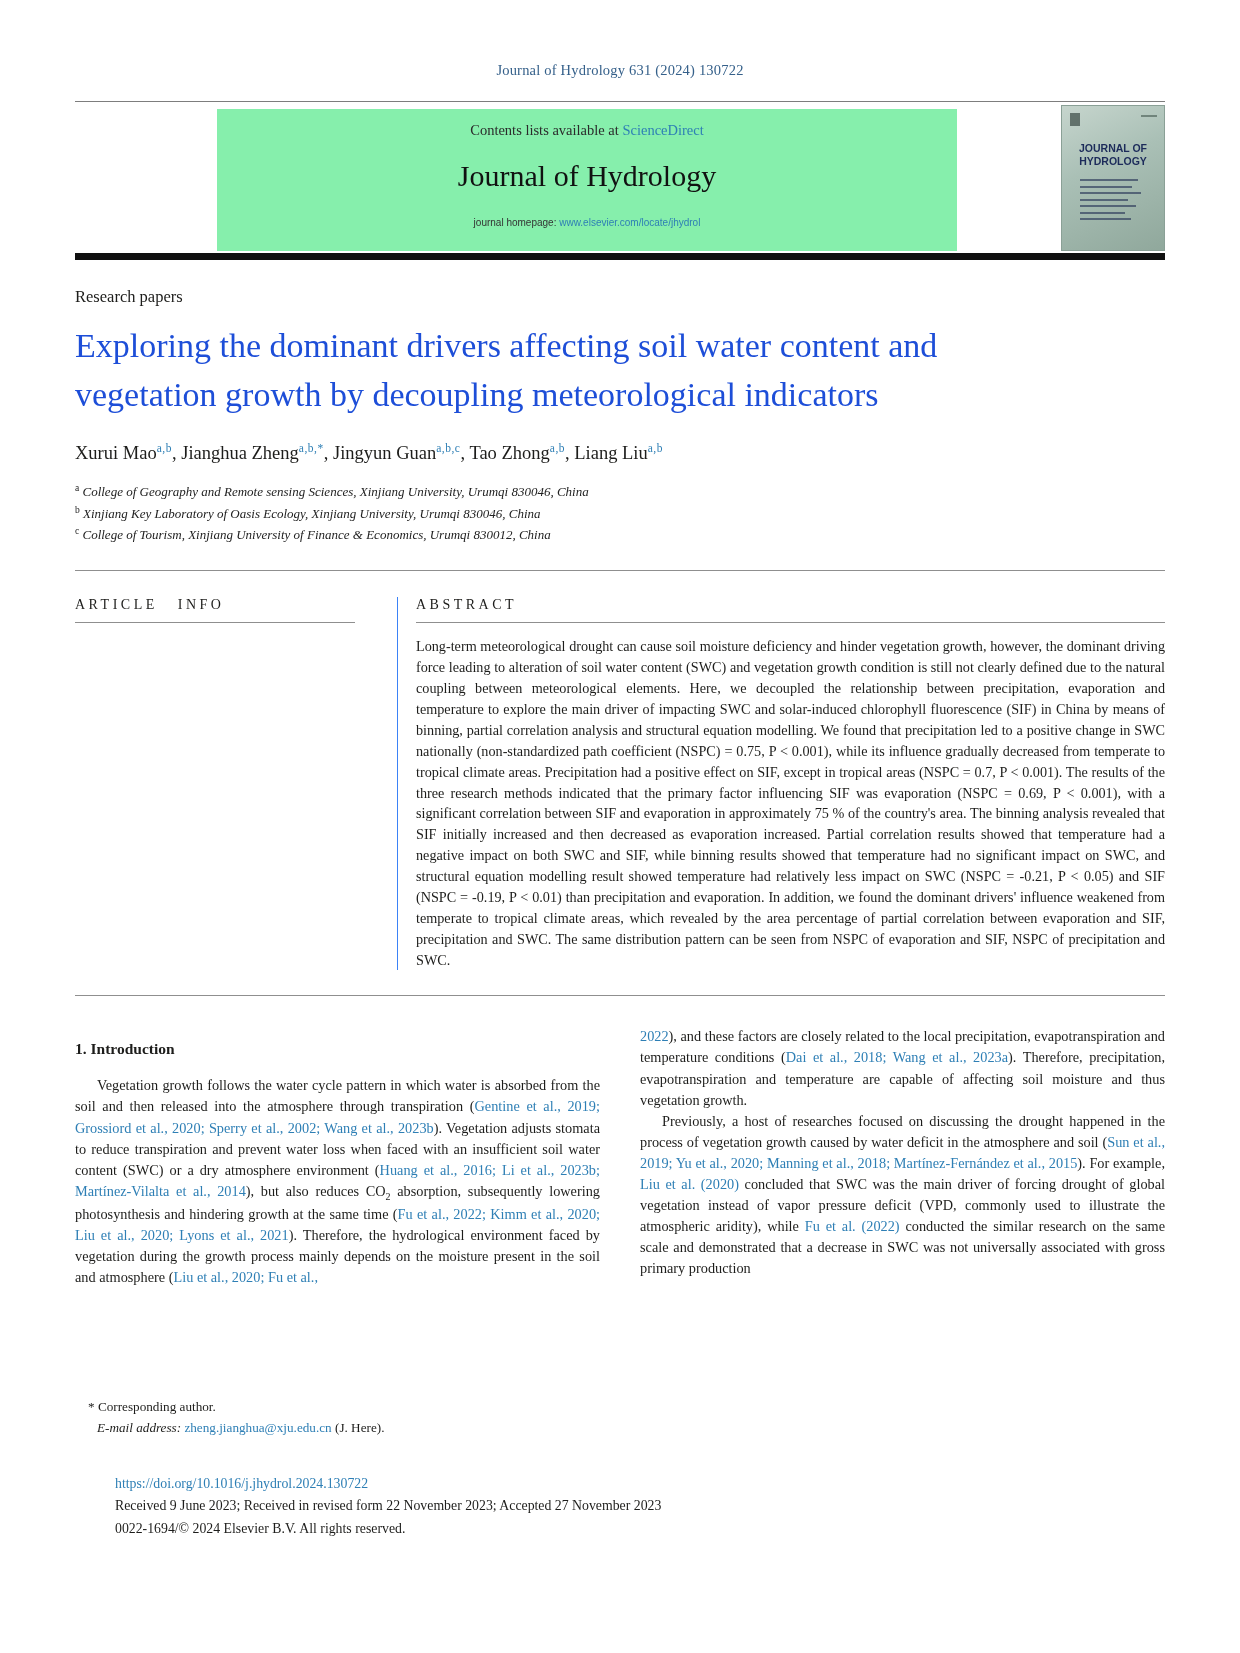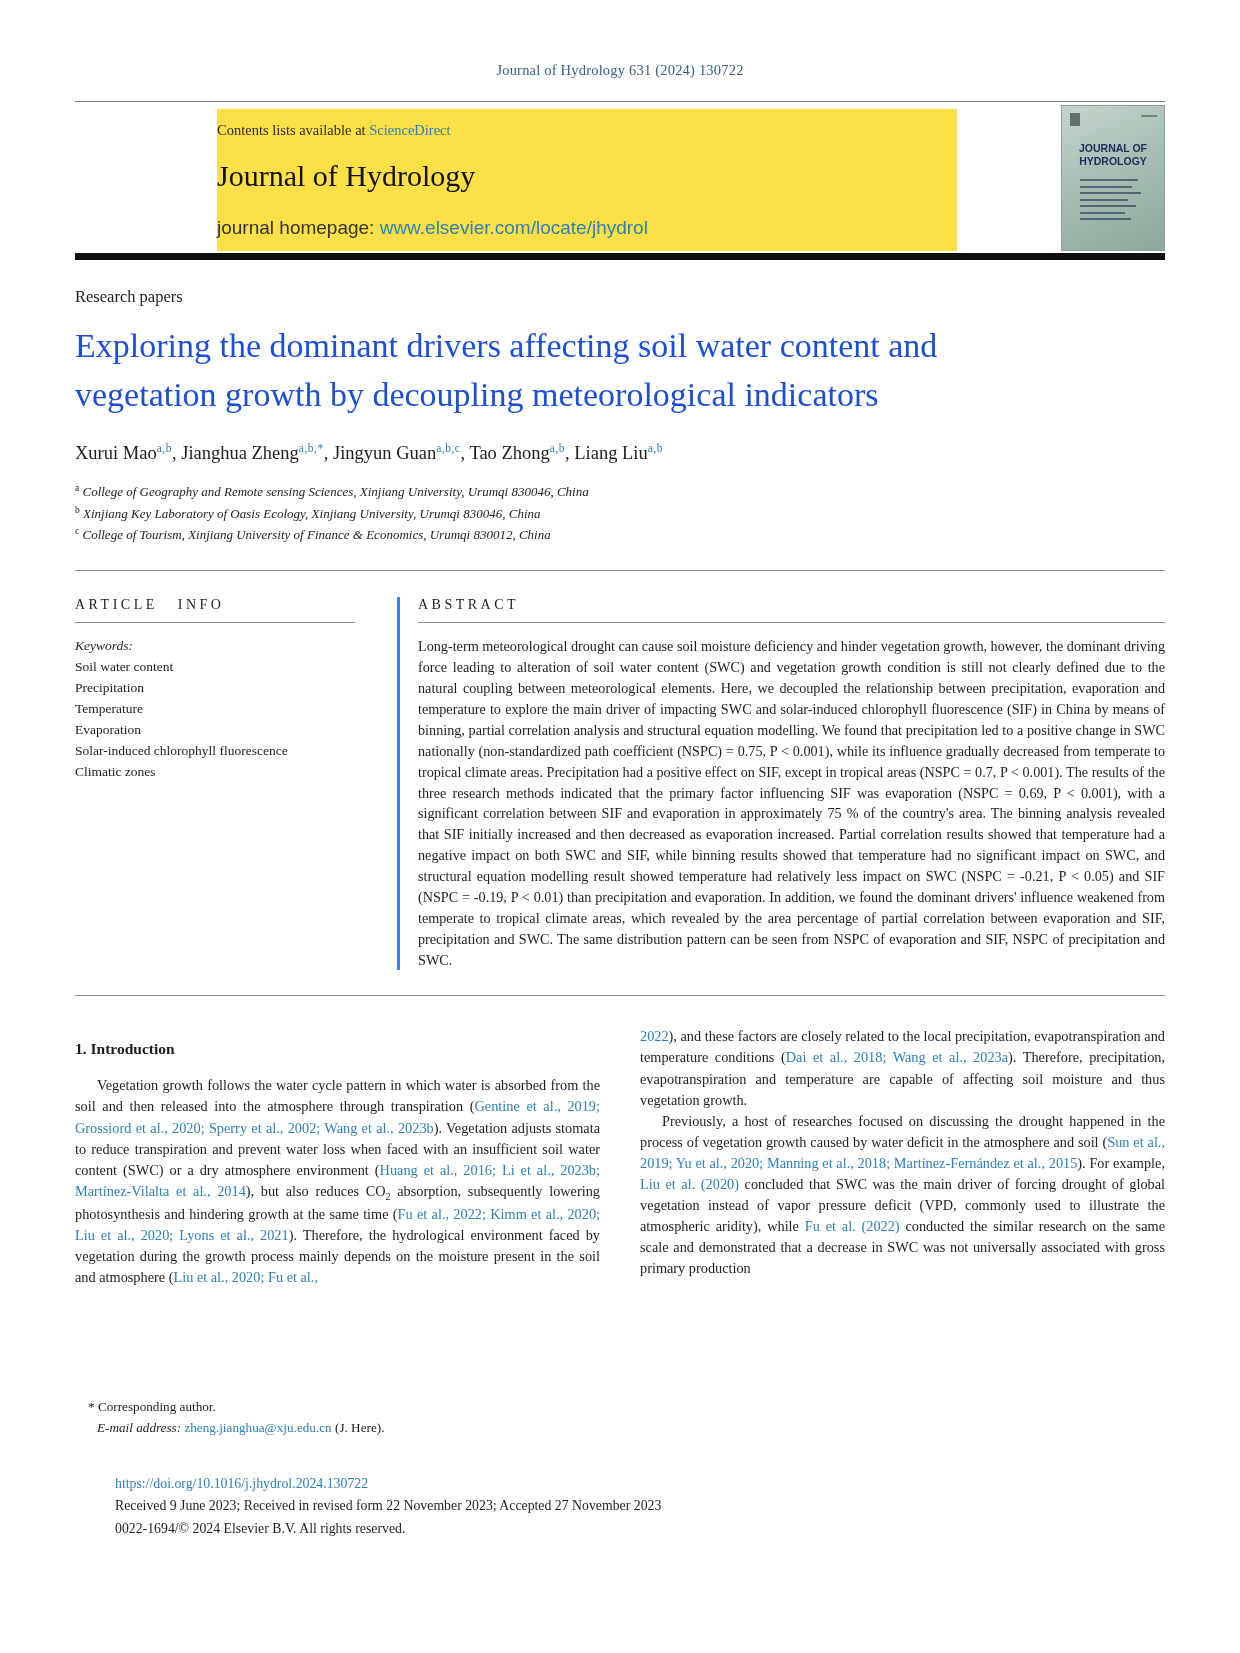--- a/index.html
+++ b/index.html
@@ -20,25 +20,25 @@
 
   .logo-box { position:absolute; left:0; top:10px; width:132px; height:140px; text-align:left; }
   .logo-tree { display:block; margin:0 0 2px 6px; }
   .logo-word {
     font-family:"Liberation Serif", serif; font-weight:bold; font-size:21px;
     color:#e37c1f; letter-spacing:1px;
   }
 
   .header-gray {
     position:absolute; left:142px; right:208px; top:8px; height:142px;
-    background:#fde047; 
+    background:#86efac; text-align:center;
   }
   .contents-line { padding-top:13px; font-size:14.5px; color:#2b2b2b; }
   .journal-name { margin-top:20px; font-size:30px; color:#111; }
-  .homepage-line { margin-top:24px; font-family:"Liberation Sans", sans-serif; font-size:19px; color:#333; }
+  .homepage-line { margin-top:24px; font-family:"Liberation Sans", sans-serif; font-size:10px; color:#333; }
   .lnk { color:#2e7fb5; }
 
   .cover {
     position:absolute; right:0; top:4px; width:104px; height:146px;
     background:linear-gradient(155deg,#c6d5cd 0%, #aac0b6 40%, #90a89c 100%);
     border:1px solid #8aa096; box-sizing:border-box;
   }
   .cover-glyph { position:absolute; left:8px; top:7px; width:10px; height:13px; background:#2f3f3a; opacity:.65; }
   .cover-topline { position:absolute; right:7px; top:9px; width:16px; height:2px; background:#54685f; opacity:.7; }
   .cover-title {
@@ -54,21 +54,21 @@
   .paper-title { margin-top:15px; max-width:935px; font-size:34px; line-height:1.44; color:#1d4ed8; }
   .authors { margin-top:22px; font-size:18.5px; }
   .authors .sup { vertical-align:super; font-size:11.5px; color:#2e7fb5; letter-spacing:0.5px; }
   .affils { margin-top:17px; font-size:13px; font-style:italic; line-height:1.55; color:#222; }
   .affils .asup { vertical-align:super; font-size:9.5px; font-style:normal; }
 
   .divider { margin-top:25px; border-top:1.2px solid #8f8f8f; }
 
   .info-abs { display:flex; margin-top:26px; align-items:stretch; }
   .info-col { width:280px; flex:none; }
-  .abs-col { flex:1; margin-left:42px; border-left:3px solid #3b82f6; padding-left:18px; }
+  .abs-col { flex:1; margin-left:42px; border-left:1px solid #3b82f6; padding-left:18px; }
   .col-heading { font-size:14px; letter-spacing:3.5px; word-spacing:13px; color:#1d1d1b; }
   .col-rule { margin-top:9px; border-top:1px solid #8f8f8f; }
   .keywords { margin-top:13px; font-size:13.5px; line-height:1.55; }
   .kw-label { font-style:italic; }
   .kw-item { display:block; }
   .abs-text { margin-top:13px; font-size:14.2px; line-height:1.47; text-align:justify; }
 
   .body-cols { display:flex; margin-top:30px; }
   .col-left  { width:525px; flex:none; }
   .col-right { width:525px; flex:none; margin-left:40px; }
@@ -137,29 +137,20 @@
       <div><span class="asup">b</span><span> Xinjiang Key Laboratory of Oasis Ecology, Xinjiang University, Urumqi 830046, China</span></div>
       <div><span class="asup">c</span><span> College of Tourism, Xinjiang University of Finance &amp; Economics, Urumqi 830012, China</span></div>
     </div>
 
     <div class="divider"></div>
 
     <div class="info-abs">
       <div class="info-col">
         <div class="col-heading">ARTICLE INFO</div>
         <div class="col-rule"></div>
-        <div class="keywords">
-          <span class="kw-label">Keywords:</span>
-          <span class="kw-item">Soil water content</span>
-          <span class="kw-item">Precipitation</span>
-          <span class="kw-item">Temperature</span>
-          <span class="kw-item">Evaporation</span>
-          <span class="kw-item">Solar-induced chlorophyll fluorescence</span>
-          <span class="kw-item">Climatic zones</span>
-        </div>
       </div>
 
       <div class="abs-col">
         <div class="col-heading">ABSTRACT</div>
         <div class="col-rule"></div>
         <div class="abs-text">Long-term meteorological drought can cause soil moisture deficiency and hinder vegetation growth, however, the dominant driving force leading to alteration of soil water content (SWC) and vegetation growth condition is still not clearly defined due to the natural coupling between meteorological elements. Here, we decoupled the relationship between precipitation, evaporation and temperature to explore the main driver of impacting SWC and solar-induced chlorophyll fluorescence (SIF) in China by means of binning, partial correlation analysis and structural equation modelling. We found that precipitation led to a positive change in SWC nationally (non-standardized path coefficient (NSPC) = 0.75, P &lt; 0.001), while its influence gradually decreased from temperate to tropical climate areas. Precipitation had a positive effect on SIF, except in tropical areas (NSPC = 0.7, P &lt; 0.001). The results of the three research methods indicated that the primary factor influencing SIF was evaporation (NSPC = 0.69, P &lt; 0.001), with a significant correlation between SIF and evaporation in approximately 75 % of the country's area. The binning analysis revealed that SIF initially increased and then decreased as evaporation increased. Partial correlation results showed that temperature had a negative impact on both SWC and SIF, while binning results showed that temperature had no significant impact on SWC, and structural equation modelling result showed temperature had relatively less impact on SWC (NSPC = -0.21, P &lt; 0.05) and SIF (NSPC = -0.19, P &lt; 0.01) than precipitation and evaporation. In addition, we found the dominant drivers' influence weakened from temperate to tropical climate areas, which revealed by the area percentage of partial correlation between evaporation and SIF, precipitation and SWC. The same distribution pattern can be seen from NSPC of evaporation and SIF, NSPC of precipitation and SWC.</div>
       </div>
     </div>
 
     <div class="divider"></div>

